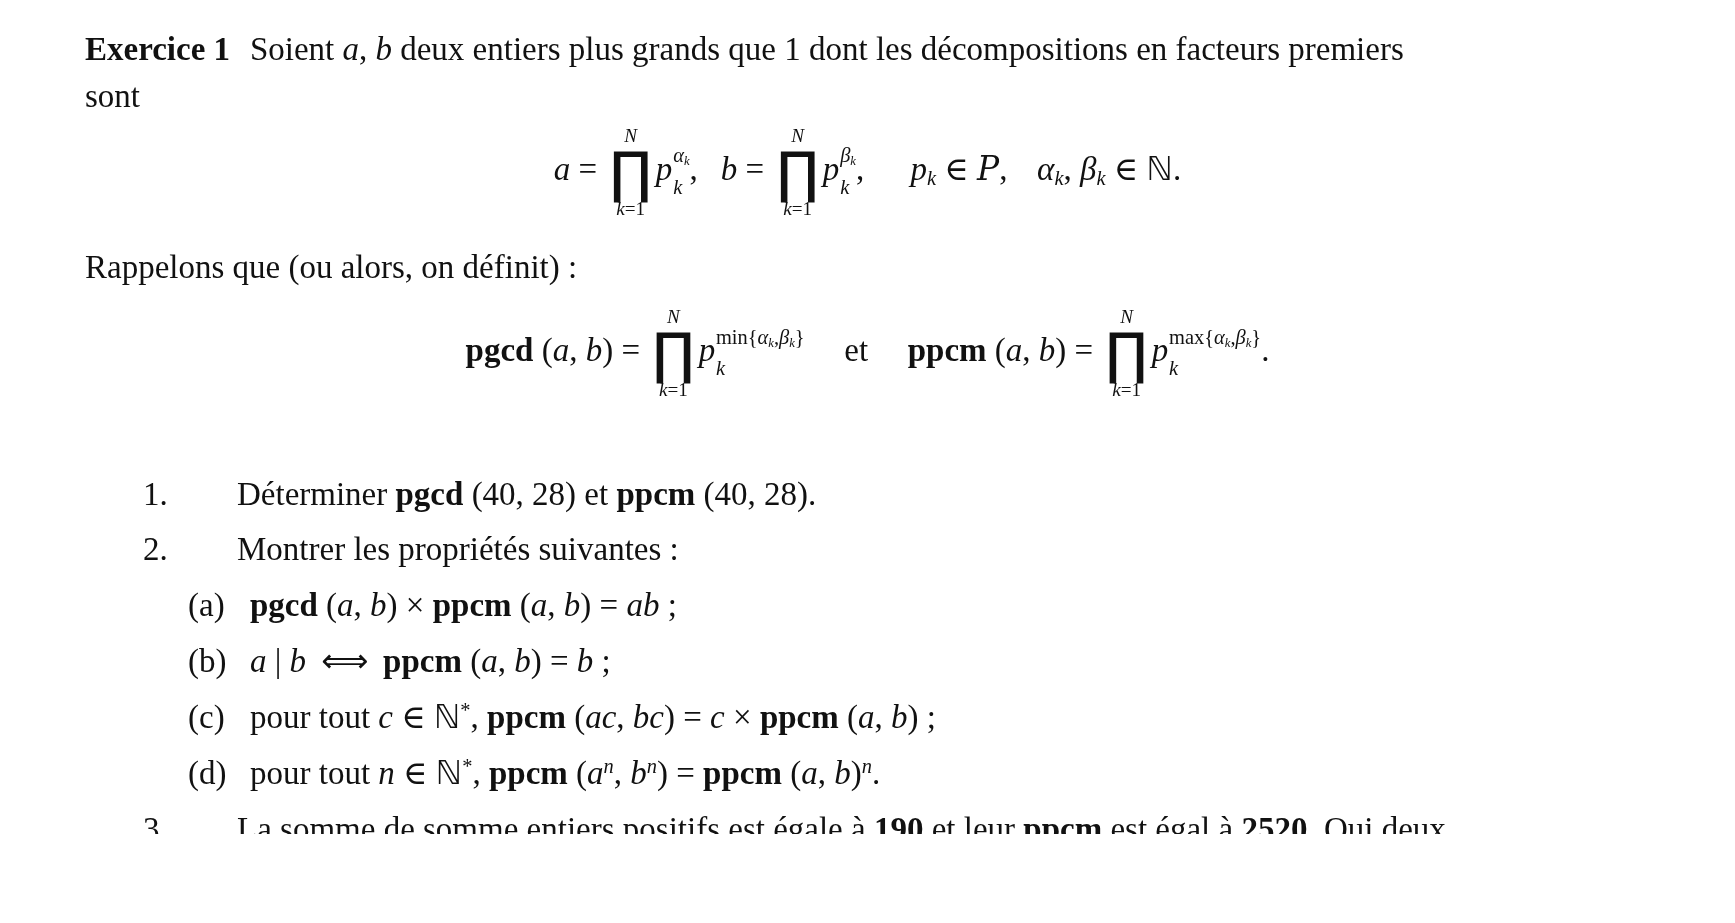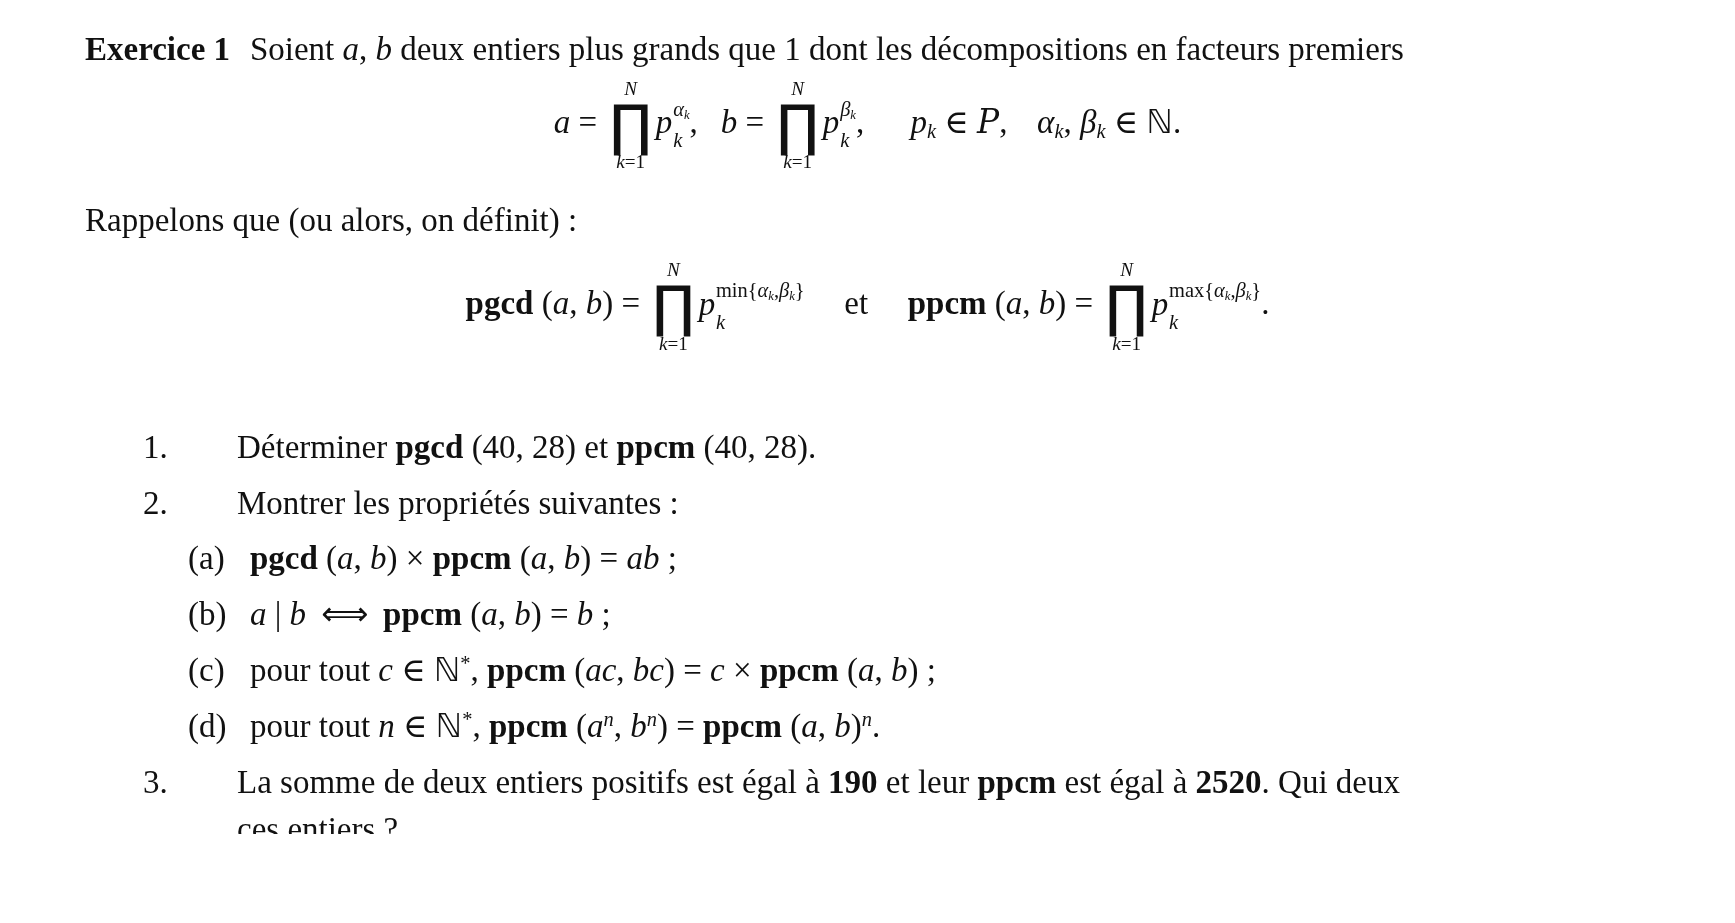--- a/index.html
+++ b/index.html
@@ -81,20 +81,21 @@
   .slabel { flex:0 0 62px; margin-left:103px; }
   .sbody { flex:1; }
 </style>
 </head>
 <body>
 
 <div class="page">
 
   <div class="para intro">
     <span><span class="tok-b">Exercice 1</span><span class="tok-sp" style="width: 0.6em;"></span><span class="tok-r">Soient </span><span class="tok-v">a</span><span class="tok-r">, </span><span class="tok-v">b</span><span class="tok-r"> deux entiers plus grands que 1 dont les décompositions en facteurs premiers</span></span>
+    <span class="line2">sont</span>
   </div>
 
   <div class="display display1"><span class="tok-v">a</span><span class="tok-r"> = </span><span class="prod">
         <span class="prod-lim"><span class="tok-v">N</span></span>
         <span class="prod-sym">∏</span>
         <span class="prod-lim"><span class="tok-v">k</span><span class="tok-r">=1</span></span>
       </span><span class="ss"><span><span class="tok-v">p</span></span><span class="ss-col">
           <span class="ss-up"><span class="ss"><span><span class="tok-v">α</span></span><span class="sub"><span class="tok-v">k</span></span></span></span>
           <span class="ss-dn"><span class="tok-v">k</span></span>
         </span></span><span class="tok-r">,</span><span class="tok-sp" style="width: 0.7em;"></span><span class="tok-v">b</span><span class="tok-r"> = </span><span class="prod">
@@ -151,19 +152,19 @@
       </div>
       <div class="subitem">
         <span class="slabel">(d)</span>
         <span class="sbody"><span class="tok-r">pour tout </span><span class="tok-v">n</span><span class="tok-r"> ∈ </span><span class="ss"><span><span class="tok-bb">ℕ</span></span><span class="sup"><span class="tok-r">*</span></span></span><span class="tok-r">, </span><span class="tok-b">ppcm</span><span class="tok-r"> (</span><span class="ss"><span><span class="tok-v">a</span></span><span class="sup"><span class="tok-v">n</span></span></span><span class="tok-r">, </span><span class="ss"><span><span class="tok-v">b</span></span><span class="sup"><span class="tok-v">n</span></span></span><span class="tok-r">) = </span><span class="tok-b">ppcm</span><span class="tok-r"> (</span><span class="tok-v">a</span><span class="tok-r">, </span><span class="tok-v">b</span><span class="tok-r">)</span><span class="ss"><span class="sup"><span class="tok-v">n</span></span></span><span class="tok-r">.</span></span>
       </div>
     </div>
 
     <div class="item">
       <span class="inum">3.</span>
       <span class="ibody">
-        <span><span class="tok-r">La somme de deux entiers positifs est égal à </span><span class="tok-b">190</span><span class="tok-r"> et leur </span><span class="tok-b">ppcm</span><span class="tok-r"> est égal à </span><span class="tok-b">2520</span><span class="tok-r">. Qui deux</span></span>
+        <span><span class="tok-r">La somme de somme entiers positifs est égale à </span><span class="tok-b">190</span><span class="tok-r"> et leur </span><span class="tok-b">ppcm</span><span class="tok-r"> est égal à </span><span class="tok-b">2520</span><span class="tok-r">. Qui deux</span></span>
         <span class="line2"><span class="tok-r">ces entiers ?</span></span>
       </span>
     </div>
 
   </div>
 </div>
 
 </body></html>

